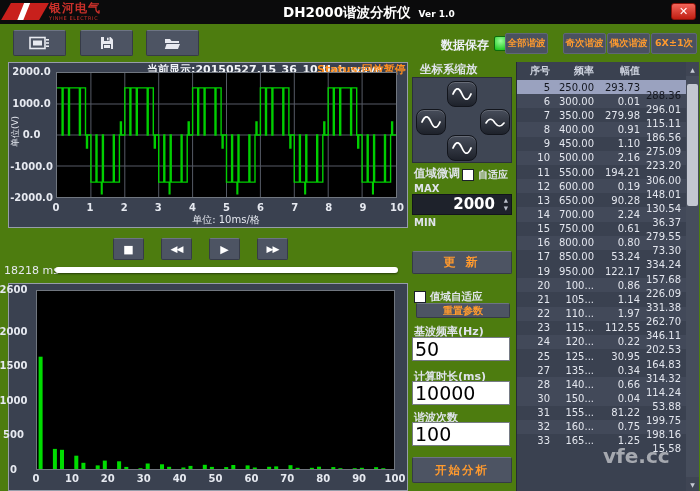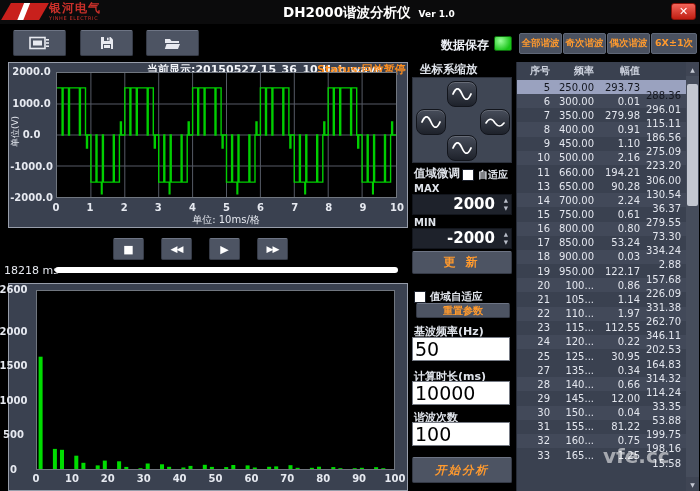--- a/index.html
+++ b/index.html
@@ -1,16 +1,16 @@
 <!DOCTYPE html>
 <html><head>
 <meta charset="utf-8">
 <style>
   html,body{margin:0;padding:0;background:#20242c;}
-  #app{position:relative;width:700px;height:491px;background:#000000;overflow:hidden;
+  #app{position:relative;width:700px;height:491px;background:#4d7c0f;overflow:hidden;
        font-family:"DejaVu Sans","Liberation Sans",sans-serif;-webkit-font-smoothing:antialiased;}
   
   .titlebar{position:absolute;left:0;top:0;width:700px;height:24px;background:#0b0b0c;}
   .logo{position:absolute;left:6px;top:2px;display:flex;gap:5px;align-items:center;}
   .logo-mark{width:38px;height:17px;background:#c8201c;transform:skewX(-30deg);position:relative;overflow:hidden;}
   .logo-mark::after{content:"";position:absolute;left:15px;top:-3px;width:6px;height:26px;background:#fff;transform:skewX(10deg);}
   .logo-title{font-size:12px;font-weight:bold;color:#c9302a;line-height:13px;letter-spacing:1px;}
   .logo-sub{font-size:5px;color:#c9302a;letter-spacing:.6px;}
   .title-wrap{position:absolute;left:283px;top:4px;display:flex;align-items:baseline;gap:8px;}
   .app-title{font-size:13.5px;font-weight:bold;color:#fff;}
@@ -122,21 +122,21 @@
   </div>
   <div class="tbtn" style="left:146px;">
     <svg width="17" height="13">
       <path d="M1,2 h5 l1.5,2 H15 v2 H1 Z" fill="#e8eaf0"></path>
       <path d="M2.5,7 H16 l-2,5 H0.8 Z" fill="#e8eaf0"></path>
     </svg>
   </div>
   <div class="save-label">数据保存</div>
   <div class="led"></div>
 
-  <div class="tab" style="left:519px;width:43px;text-align:center;">全部谐波</div>
+  <div class="tab" style="left:505px;width:43px;text-align:center;">全部谐波</div>
   <div class="tab" style="left:563px;width:43px;">奇次谐波</div>
   <div class="tab" style="left:607px;width:43px;">偶次谐波</div>
   <div class="tab" style="left:651px;width:46px;">6X±1次</div>
 
   <div class="panel" id="wave-panel">
     <div class="wave-title">当前显示:20150527.15_36_10.Uab.wave</div>
     <div class="wave-status">Status:回放暂停</div>
     <div class="vlabel">单位(V)</div>
     <div class="plot" id="wave-plot"><svg width="339" height="124" viewBox="0 0 339 124">
           <line x1="33.9" y1="0" x2="33.9" y2="124" stroke="#565b66" stroke-width="1"></line>
@@ -281,41 +281,34 @@
   </div>
   <div class="minmax-label" style="left:414px;top:183px;">MAX</div>
   <div class="spin" style="top:194px;">
     <span>2000</span>
     <span class="spin-arrows">
         <span>▲</span>
         <span>▼</span>
       </span>
   </div>
   <div class="minmax-label" style="left:414px;top:217px;">MIN</div>
-  <div class="spin" style="top:228px;">
-    <span>-2000</span>
-    <span class="spin-arrows">
-        <span>▲</span>
-        <span>▼</span>
-      </span>
-  </div>
   <div class="btn" style="left:412px;top:251px;width:100px;height:23px;font-size:12px;letter-spacing:3px;">更 新</div>
 
   <div class="cbrow" style="left:414px;top:290px;font-size:10.5px;">
     <span class="checkbox"></span>
     <span>值域自适应</span>
   </div>
   <div class="btn" style="left:416px;top:303px;width:94px;height:15px;font-size:10px;">重置参数</div>
   <div class="field-label" style="left:414px;top:324px;">基波频率(Hz)</div>
   <input class="input" style="top: 337px;" value="50">
   <div class="field-label" style="left:414px;top:369px;">计算时长(ms)</div>
   <input class="input" style="top: 381px;" value="10000">
   <div class="field-label" style="left:414px;top:410px;">谐波次数</div>
   <input class="input" style="top: 422px;" value="100">
-  <div class="btn" style="left:412px;top:457px;width:100px;height:26px;font-size:11.5px;letter-spacing:2px;font-style:italic;">开始分析</div>
+  <div class="btn" style="left:412px;top:457px;width:100px;height:26px;font-size:11.5px;letter-spacing:2px;">开始分析</div>
 
   <div id="table">
     <div class="thead">
       <div class="hc c0">序号</div>
       <div class="hc c1">频率</div>
       <div class="hc c2">幅值</div>
       <div class="hc c3">相位</div>
     </div>
     <div class="tbody">
         <div class="trow sel">
@@ -349,23 +342,29 @@
           <div class="tc c3">275.09</div>
         </div>
         <div class="trow alt">
           <div class="tc c0">10</div>
           <div class="tc c1">500.00</div>
           <div class="tc c2">2.16</div>
           <div class="tc c3">223.20</div>
         </div>
         <div class="trow">
           <div class="tc c0">11</div>
-          <div class="tc c1">660.00</div>
+          <div class="tc c1">550.00</div>
           <div class="tc c2">194.21</div>
           <div class="tc c3">306.00</div>
+        </div>
+        <div class="trow alt">
+          <div class="tc c0">12</div>
+          <div class="tc c1">600.00</div>
+          <div class="tc c2">0.19</div>
+          <div class="tc c3">148.01</div>
         </div>
         <div class="trow">
           <div class="tc c0">13</div>
           <div class="tc c1">650.00</div>
           <div class="tc c2">90.28</div>
           <div class="tc c3">130.54</div>
         </div>
         <div class="trow alt">
           <div class="tc c0">14</div>
           <div class="tc c1">700.00</div>
@@ -383,26 +382,20 @@
           <div class="tc c1">800.00</div>
           <div class="tc c2">0.80</div>
           <div class="tc c3">73.30</div>
         </div>
         <div class="trow">
           <div class="tc c0">17</div>
           <div class="tc c1">850.00</div>
           <div class="tc c2">53.24</div>
           <div class="tc c3">334.24</div>
         </div>
-        <div class="trow alt">
-          <div class="tc c0">18</div>
-          <div class="tc c1">900.00</div>
-          <div class="tc c2">0.03</div>
-          <div class="tc c3">2.88</div>
-        </div>
         <div class="trow">
           <div class="tc c0">19</div>
           <div class="tc c1">950.00</div>
           <div class="tc c2">122.17</div>
           <div class="tc c3">157.68</div>
         </div>
         <div class="trow alt">
           <div class="tc c0">20</div>
           <div class="tc c1">100...</div>
           <div class="tc c2">0.86</div>
@@ -443,26 +436,20 @@
           <div class="tc c1">135...</div>
           <div class="tc c2">0.34</div>
           <div class="tc c3">314.32</div>
         </div>
         <div class="trow alt">
           <div class="tc c0">28</div>
           <div class="tc c1">140...</div>
           <div class="tc c2">0.66</div>
           <div class="tc c3">114.24</div>
         </div>
-        <div class="trow">
-          <div class="tc c0">29</div>
-          <div class="tc c1">145...</div>
-          <div class="tc c2">12.00</div>
-          <div class="tc c3">33.35</div>
-        </div>
         <div class="trow alt">
           <div class="tc c0">30</div>
           <div class="tc c1">150...</div>
           <div class="tc c2">0.04</div>
           <div class="tc c3">53.88</div>
         </div>
         <div class="trow">
           <div class="tc c0">31</div>
           <div class="tc c1">155...</div>
           <div class="tc c2">81.22</div>

